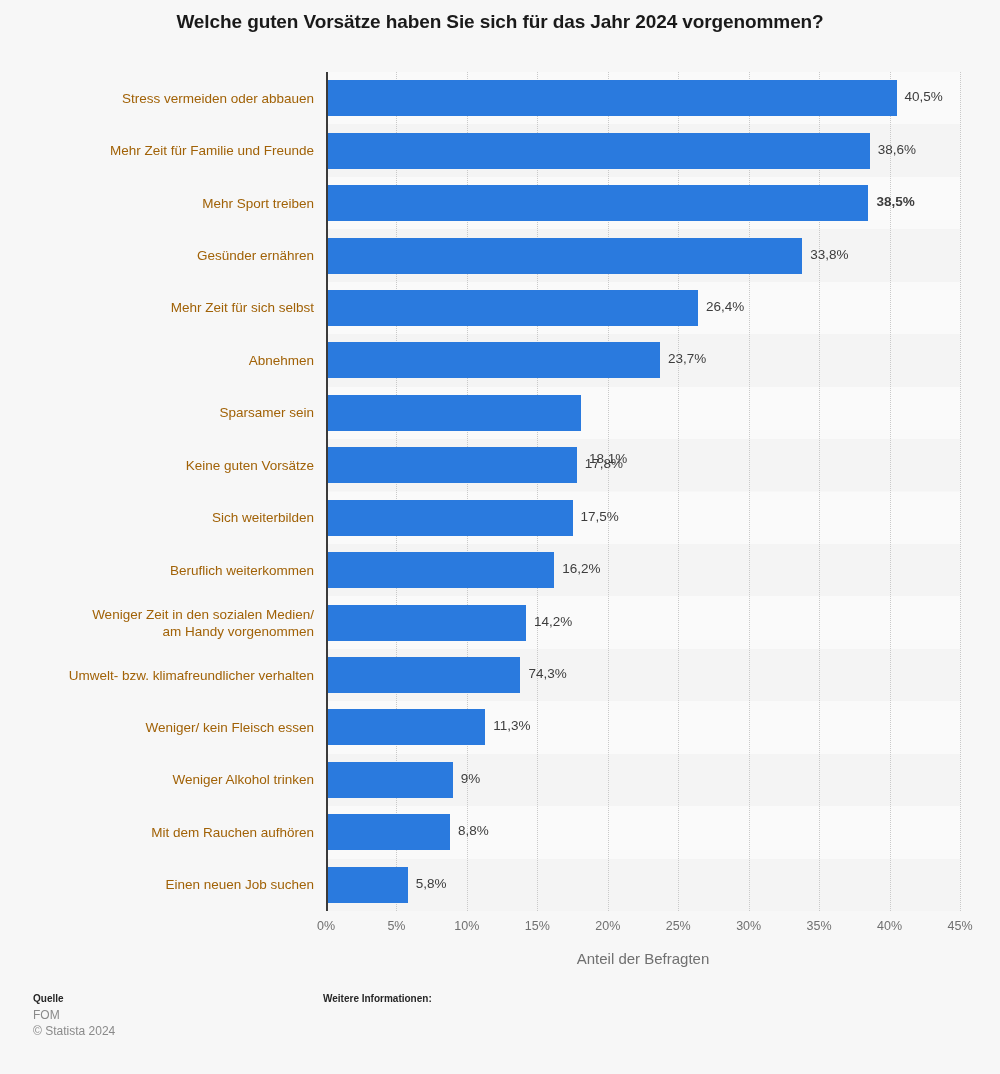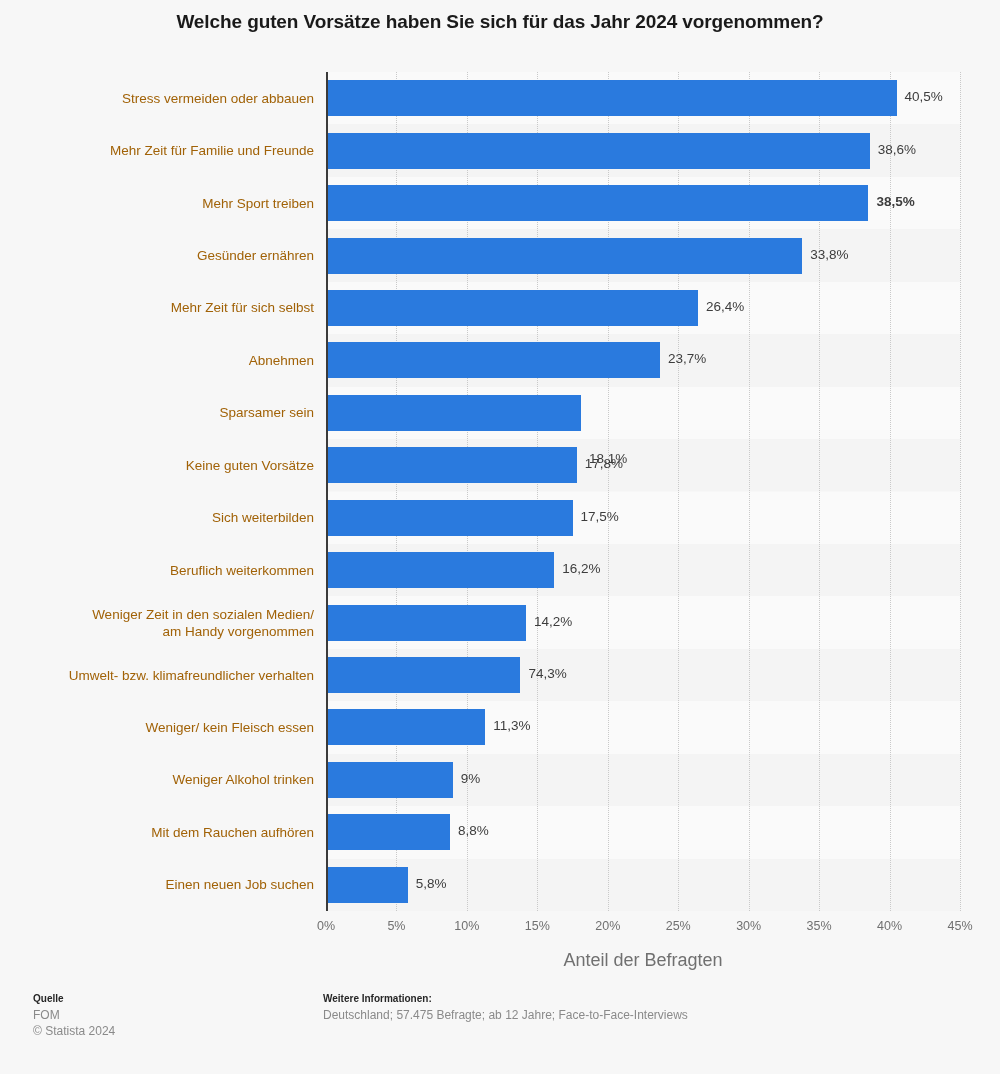--- a/index.html
+++ b/index.html
@@ -123,21 +123,21 @@
     font-size: 12.5px;
     color: #707070;
     white-space: nowrap;
   }
   #x-axis-title {
     position: absolute;
     left: 326px;
     top: 950px;
     width: 634px;
     text-align: center;
-    font-size: 18px;
+    font-size: 15px;
     color: #707070;
   }
 
   
   #footer {
     position: absolute;
     left: 0;
     top: 977px;
     width: 1000px;
     height: 97px;
@@ -309,17 +309,16 @@
   <div id="x-axis-title">Anteil der Befragten</div>
 
   <div id="footer">
     <div id="footer-left">
       <div class="foot-head">Quelle</div>
       <div class="foot-line">FOM</div>
       <div class="foot-line">© Statista 2024</div>
     </div>
     <div id="footer-right">
       <div class="foot-head">Weitere Informationen:</div>
-      <div class="foot-line">Deutschland; 57.475 Befragte; ab 12 Jahre; Face-to-Face-Interviews</div>
     </div>
   </div>
 
 </div>
 
 </body></html>

